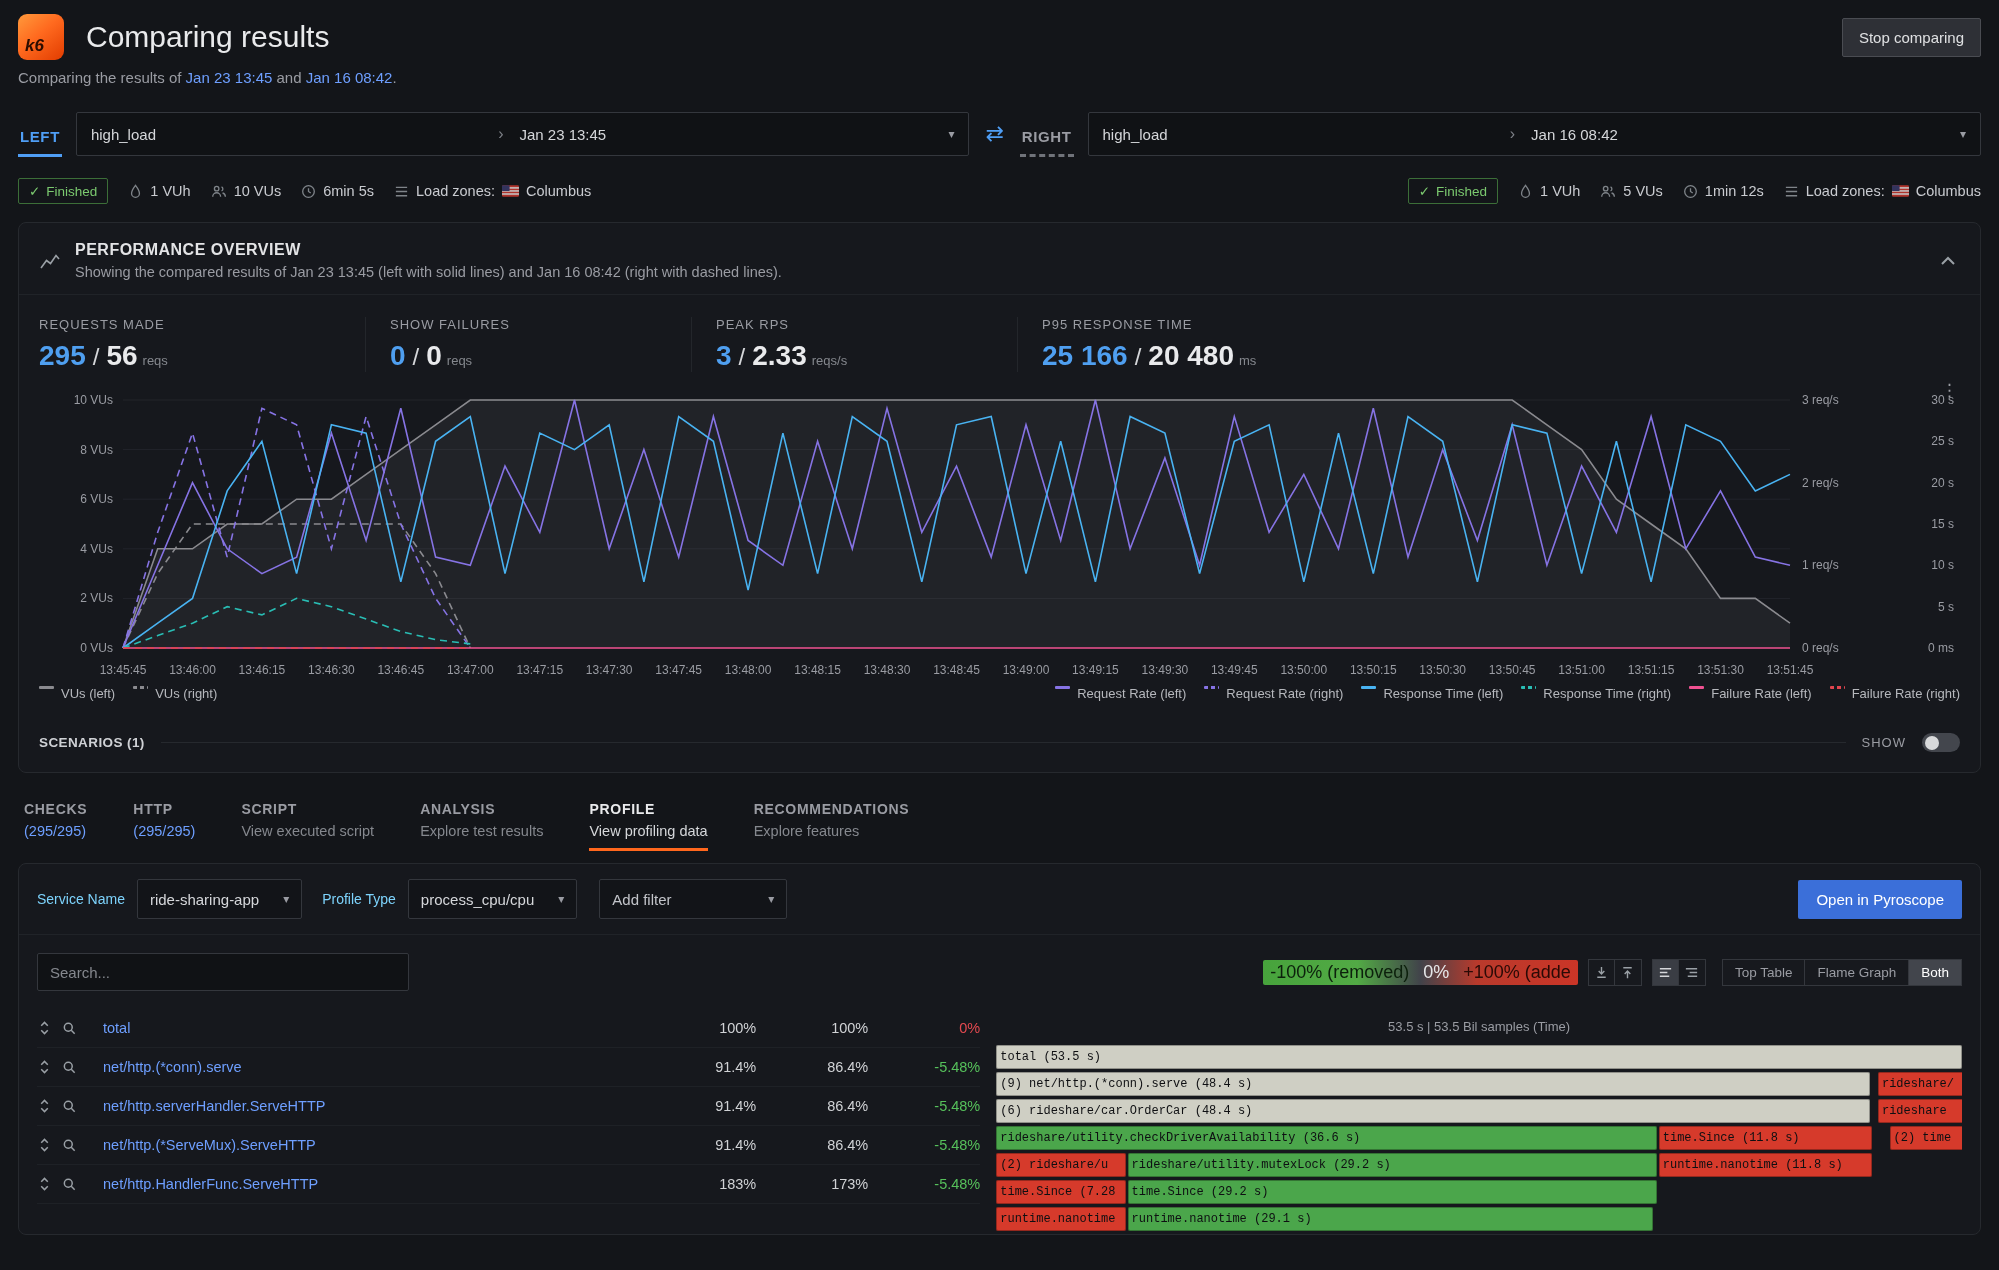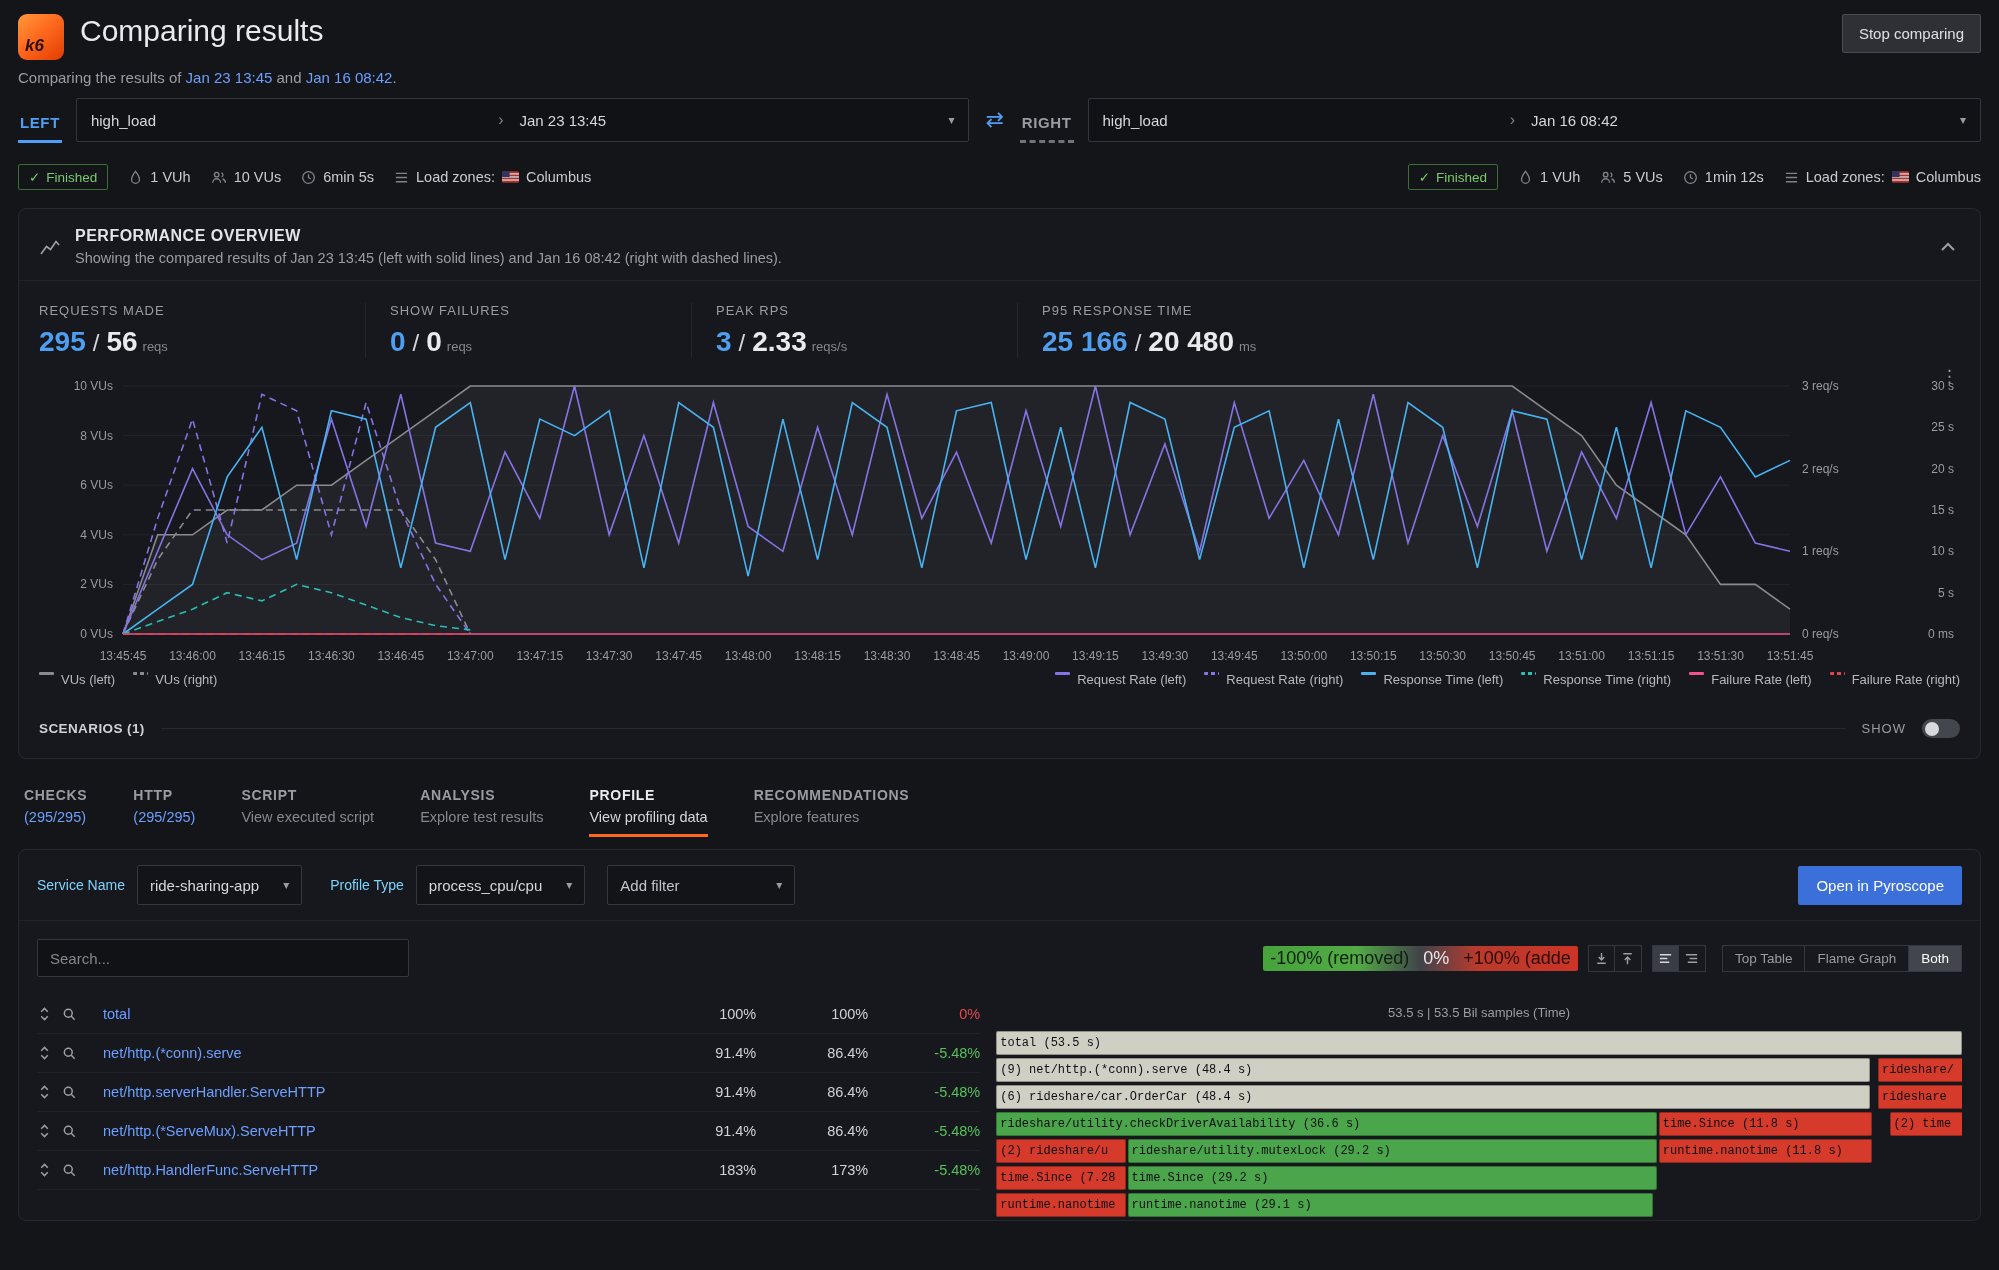--- a/index.html
+++ b/index.html
@@ -3,33 +3,33 @@
 <meta charset="utf-8">
 <style>
 *{box-sizing:border-box;margin:0;padding:0}
 html,body{width:1999px;height:1270px;overflow:hidden;background:#131519;color:#d5d7da;
   font-family:"Liberation Sans","DejaVu Sans",sans-serif}
 .page{padding:14px 18px 0}
 .spacer{flex:1}
 svg{display:block}
 
 
-.hdr-row{display:flex;align-items:flex-start;gap:16px}
+.hdr-row{display:flex;align-items:center;gap:22px}
 .k6-logo{width:46px;height:46px;border-radius:9px;flex:0 0 46px;
   background:linear-gradient(140deg,#ff9a3c 0%,#ff6a1f 45%,#e23c00 100%);
   display:flex;align-items:flex-end;padding:4px 7px;font-weight:bold;font-style:italic;
   color:#2d0d00;font-size:17px}
 h1{font-size:30px;font-weight:500;color:#e9eaec}
 .btn-secondary{margin-left:auto;background:#2e3036;border:1px solid #4a4c52;color:#dfe0e2;
   font-size:15px;padding:10px 16px;border-radius:2px;cursor:pointer;font-family:inherit}
 .subtitle{margin-top:9px;font-size:15px;color:#9a9ca3}
 .subtitle a{color:#6e9fff;text-decoration:none;cursor:pointer}
 
 
-.compare-row{margin-top:12px;display:flex;align-items:center;gap:14px}
+.compare-row{margin-top:26px;display:flex;align-items:center;gap:14px}
 .side-label{font-size:15px;font-weight:700;letter-spacing:.6px;padding:6px 2px 9px;transform:translateY(5px)}
 .side-label.left{color:#4f9ef5;border-bottom:3px solid #4f9ef5}
 .side-label.right{color:#9a9ca3;border-bottom:3px dashed #70737a}
 .run-select{flex:1;height:44px;border:1px solid #34373d;border-radius:2px;background:#101215;
   display:flex;align-items:center;padding:0 14px;font-size:15px;cursor:pointer}
 .rs-chev{color:#7d8087;font-size:16px;margin-right:16px}
 .rs-caret{color:#9a9ca3;font-size:12px}
 .swap{color:#4f9ef5;font-size:22px;cursor:pointer;padding:0 2px}
 
 
@@ -87,21 +87,21 @@
 .tab.active::after{content:"";position:absolute;left:0;right:0;bottom:0;height:3px;background:#ff671d}
 
 
 .profile-panel{margin-top:12px}
 .pp-controls{display:flex;align-items:center;gap:12px;padding:15px 18px;border-bottom:1px solid #202328}
 .pp-controls label{font-size:14px;color:#7dd3fc}
 .select{height:40px;border:1px solid #34373d;background:#121418;border-radius:2px;display:flex;
   align-items:center;gap:24px;padding:12px 12px;font-size:15px;color:#d5d7da;cursor:pointer}
 .select .caret{color:#9a9ca3;font-size:12px}
 .addfilter{min-width:188px;color:#c2c4c9;margin-left:10px}
-.lbl2{margin-left:16px}
+.lbl2{margin-left:8px}
 .btn-primary{background:#3b6fd9;color:#fff;border:none;border-radius:2px;font-size:15px;font-weight:500;
   padding:11px 18px;cursor:pointer;font-family:inherit}
 .pp-toolbar{display:flex;align-items:center;gap:10px;padding:18px 18px 10px}
 .pp-toolbar input{width:372px;height:38px;background:#101215;border:1px solid #34373d;border-radius:2px;
   color:#d5d7da;padding:0 12px;font-size:15px;font-family:inherit;outline:none}
 .pp-toolbar input::placeholder{color:#85888e}
 .diff-legend{height:25px;display:flex;align-items:flex-end;border-radius:2px;overflow:hidden;font-size:18px;
   background:linear-gradient(90deg,#47a33c 0%,#52aa45 30%,#41434a 50%,#b93a2c 68%,#cb3527 100%)}
 .diff-legend span{padding:0 7px;line-height:25px;white-space:nowrap}
 .dl-removed{color:#0c200c;font-weight:500}

